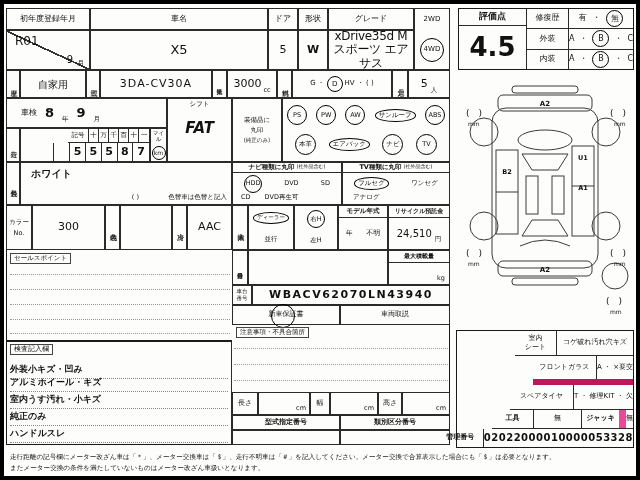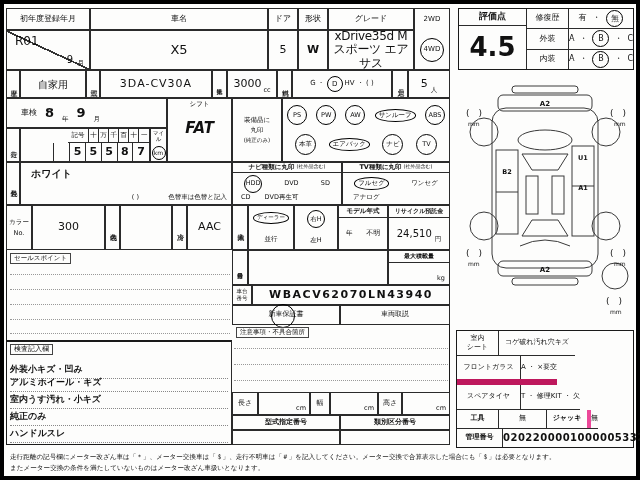--- a/index.html
+++ b/index.html
@@ -329,21 +329,21 @@
     <text x="156" y="42" font-size="9">(　)</text>
     <text x="160" y="52" font-size="6">mm</text>
     <text x="12" y="182" font-size="9">(　)</text>
     <text x="14" y="192" font-size="6">mm</text>
     <text x="156" y="182" font-size="9">(　)</text>
     <text x="160" y="192" font-size="6">mm</text>
     <text x="152" y="230" font-size="9">(　)</text>
     <text x="156" y="240" font-size="6">mm</text>
   </svg>
 
-  <div class="c nb" style="left:456px;top:330px;width:178px;height:118px;border:1.5px solid #1a1a1a;flex-direction:column;align-items:flex-start;">
+  <div class="c nb" style="left:456px;top:330px;width:178px;height:118px;border:1.5px solid #1a1a1a;flex-direction:column;align-items:flex-end;">
     <div class="nb" style="flex:1.3;display:flex;border-bottom:1px solid #2b2b2b;">
       <span class="nb t7" style="width:42px;border-right:1px solid #2b2b2b;display:flex;flex-direction:column;align-items:center;justify-content:center;line-height:1.3;">
         <span>室内</span>
         <span>シート</span>
       </span>
       <span class="nb t7" style="flex:1;display:flex;align-items:center;justify-content:space-around;padding:0 6px;">
         <span>コゲ</span>
         <span>破れ</span>
         <span>汚れ</span>
         <span>穴</span>
@@ -354,21 +354,21 @@
       <span class="nb t7" style="width:64px;border-right:1px solid #2b2b2b;display:flex;align-items:center;justify-content:center;">フロントガラス</span>
       <span class="nb t7" style="flex:1;display:flex;align-items:center;justify-content:center;">A ・ ×要交</span>
     </div>
     <div class="nb" style="flex:1.3;display:flex;border-bottom:1px solid #2b2b2b;">
       <span class="nb t7" style="width:64px;border-right:1px solid #2b2b2b;display:flex;align-items:center;justify-content:center;">スペアタイヤ</span>
       <span class="nb t7" style="flex:1;display:flex;align-items:center;justify-content:center;">T ・ 修理KIT ・ 欠</span>
     </div>
     <div class="nb" style="flex:1;display:flex;border-bottom:1px solid #2b2b2b;">
       <span class="nb t7 b" style="width:42px;border-right:1px solid #2b2b2b;display:flex;align-items:center;justify-content:center;">工具</span>
       <span class="nb t7" style="width:48px;border-right:1px solid #2b2b2b;display:flex;align-items:center;justify-content:center;">無</span>
-      <span class="nb t7 b" style="width:44px;border-right:4px solid #ec4899;display:flex;align-items:center;justify-content:center;">ジャッキ</span>
+      <span class="nb t7 b" style="width:44px;border-right:7px solid #ec4899;display:flex;align-items:center;justify-content:center;">ジャッキ</span>
       <span class="nb t7" style="flex:1;display:flex;align-items:center;justify-content:center;">無</span>
     </div>
     <div class="nb" style="flex:1;display:flex;">
       <span class="nb t7 b" style="width:46px;border-right:1px solid #2b2b2b;display:flex;align-items:center;justify-content:center;">管理番号</span>
       <span class="nb b" style="flex:1;display:flex;align-items:center;justify-content:center;font-size:10px;letter-spacing:0.5px;">02022000010000053328</span>
     </div>
   </div>
 
   <div class="c nb" style="left:10px;top:452px;width:622px;height:11px;justify-content:flex-start;font-size:6.6px;white-space:nowrap;">走行距離の記号欄にメーター改ざん車は「＊」、メーター交換車は「＄」、走行不明車は「＃」を記入してください。メーター交換で合算表示した場合にも「＄」は必要となります。</div>
   <div class="c nb" style="left:10px;top:463px;width:622px;height:11px;justify-content:flex-start;font-size:6.6px;white-space:nowrap;">またメーター交換の条件を満たしていないものはメーター改ざん車扱いとなります。</div>

